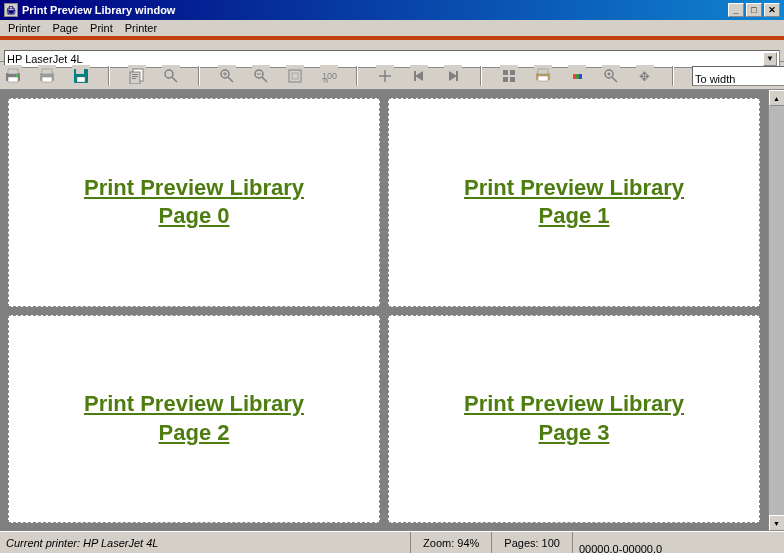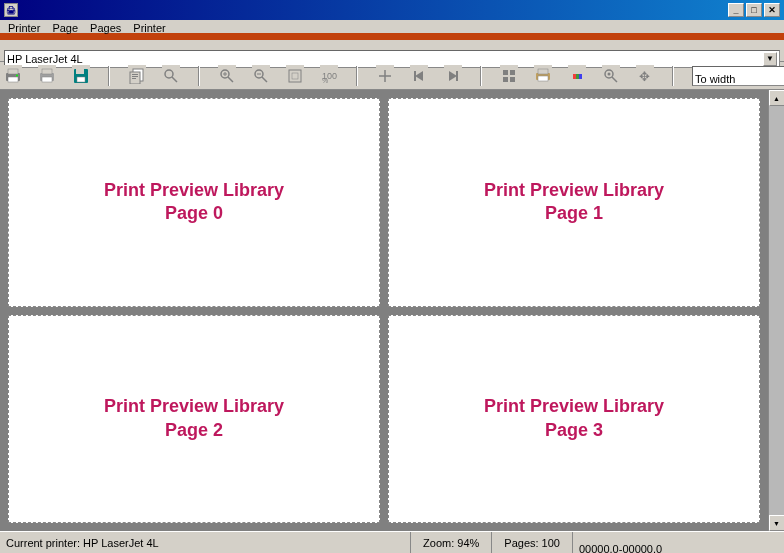--- a/index.html
+++ b/index.html
@@ -56,22 +56,23 @@
       align-items: center;
       justify-content: center;
       font-size: 9px;
       color: #000;
       cursor: pointer;
     }
 
     
     .menu-bar {
       background: #d4d0c8;
-      border-bottom: 7px solid #c2410c;
-      display: flex;
+      border-bottom: 4px solid #c2410c;
+      display: flex;
+      align-items: center;
       height: 20px;
       padding: 0 2px;
     }
     .menu-item {
       padding: 2px 6px;
       font-size: 11px;
       cursor: pointer;
       color: #000;
     }
 
@@ -235,24 +236,25 @@
     .page-preview {
       background: white;
       border: 1px dashed #888;
       display: flex;
       align-items: center;
       justify-content: center;
       flex-direction: column;
       text-align: center;
     }
     .page-title {
-      color: #be185d;
-      font-size: 18px;
+      color: #4d7c0f;
+      font-size: 22px;
       font-weight: bold;
       line-height: 1.3;
+      text-decoration: underline;
     }
 
     
     .status-bar {
       background: #d4d0c8;
       border-top: 1px solid #fff;
       height: 22px;
       display: flex;
       align-items: center;
       font-size: 11px;
@@ -268,32 +270,33 @@
       border-right: none;
       flex: 1;
     }
   </style>
 </head>
 <body>
 
 <div class="title-bar">
   <div class="title-bar-left">
     <div class="title-icon">🖨</div>
+    <span>Print Preview Library window</span>
   </div>
   <div class="title-buttons">
     <div class="title-btn">_</div>
     <div class="title-btn">□</div>
     <div class="title-btn">✕</div>
   </div>
 </div>
 
 <div class="menu-bar">
   <div class="menu-item">Printer</div>
   <div class="menu-item">Page</div>
-  <div class="menu-item">Pages</div>
+  <div class="menu-item">Print</div>
   <div class="menu-item">Printer</div>
 </div>
 
 <div class="printer-bar">
   <div class="printer-dropdown">
     <span>HP LaserJet 4L</span>
     <div class="printer-dropdown-arrow">▼</div>
   </div>
 </div>
 
@@ -486,21 +489,21 @@
   </div>
 
   <div class="scrollbar-v">
     <div class="scroll-btn">▲</div>
     <div class="scroll-track"></div>
     <div class="scroll-btn">▼</div>
   </div>
 </div>
 
 <div class="status-bar">
-  <div class="status-section" style="flex:2;">
+  <div class="status-section" style="flex:2;font-style:italic;">
     <span>Current printer: HP LaserJet 4L</span>
   </div>
   <div class="status-section" style="padding:0 12px;">
     <span>Zoom: 94%</span>
   </div>
   <div class="status-section" style="padding:0 12px;">
     <span>Pages: 100</span>
   </div>
   <div class="status-section" style="flex:1;margin-top:12px;">
     <span>00000.0-00000.0</span>

